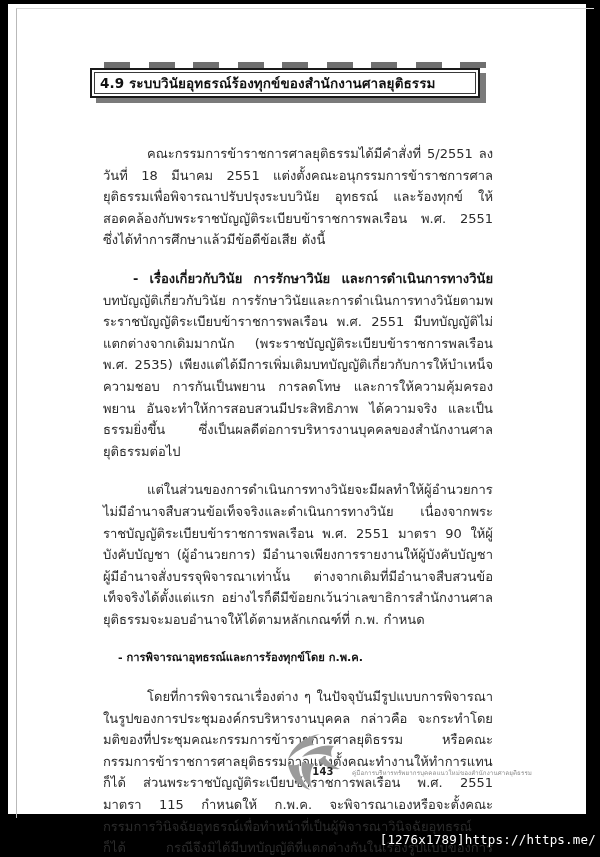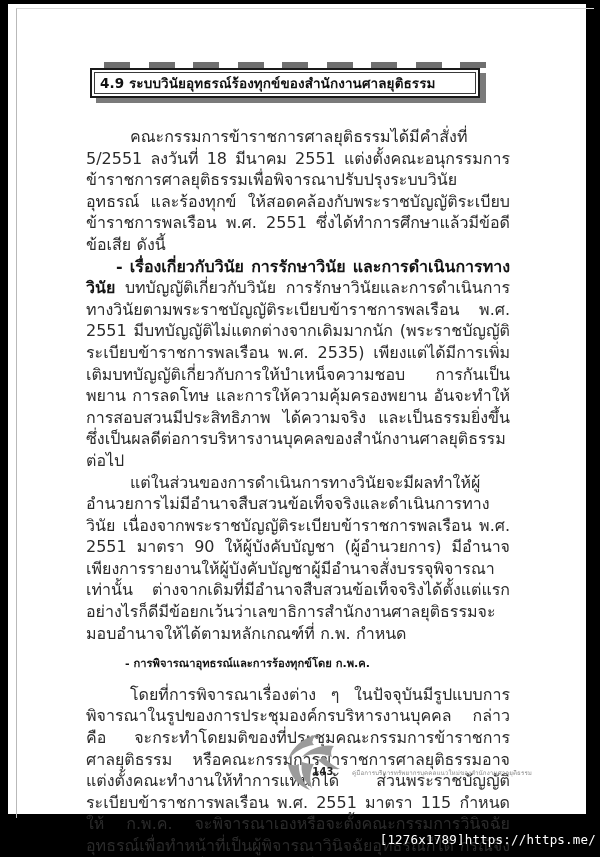--- a/index.html
+++ b/index.html
@@ -121,40 +121,40 @@
   }
 
   
   .body-col {
     position: absolute;
     left: 78px;
     top: 122px;
     width: 424px;
   }
   p.para {
-    margin: 0;
-    font-size: 16px;
+    margin: 17px;
+    font-size: 13px;
     line-height: 21.6px;
     color: #2b2b2b;
     text-align: justify;
     text-justify: inter-character;
     word-spacing: 0.3px;
   }
   p.para.indent {
     text-indent: 44px;
   }
   p.para.indent-sm {
     text-indent: 30px;
   }
   .bold-run {
     font-weight: bold;
     color: #141414;
   }
   p.sub-head {
-    margin: 9px;
+    margin: 2px;
     font-size: 11.2px;
     line-height: 21.6px;
     font-weight: bold;
     color: #141414;
     text-indent: 30px;
   }
 
   
   .footer {
     position: absolute;

